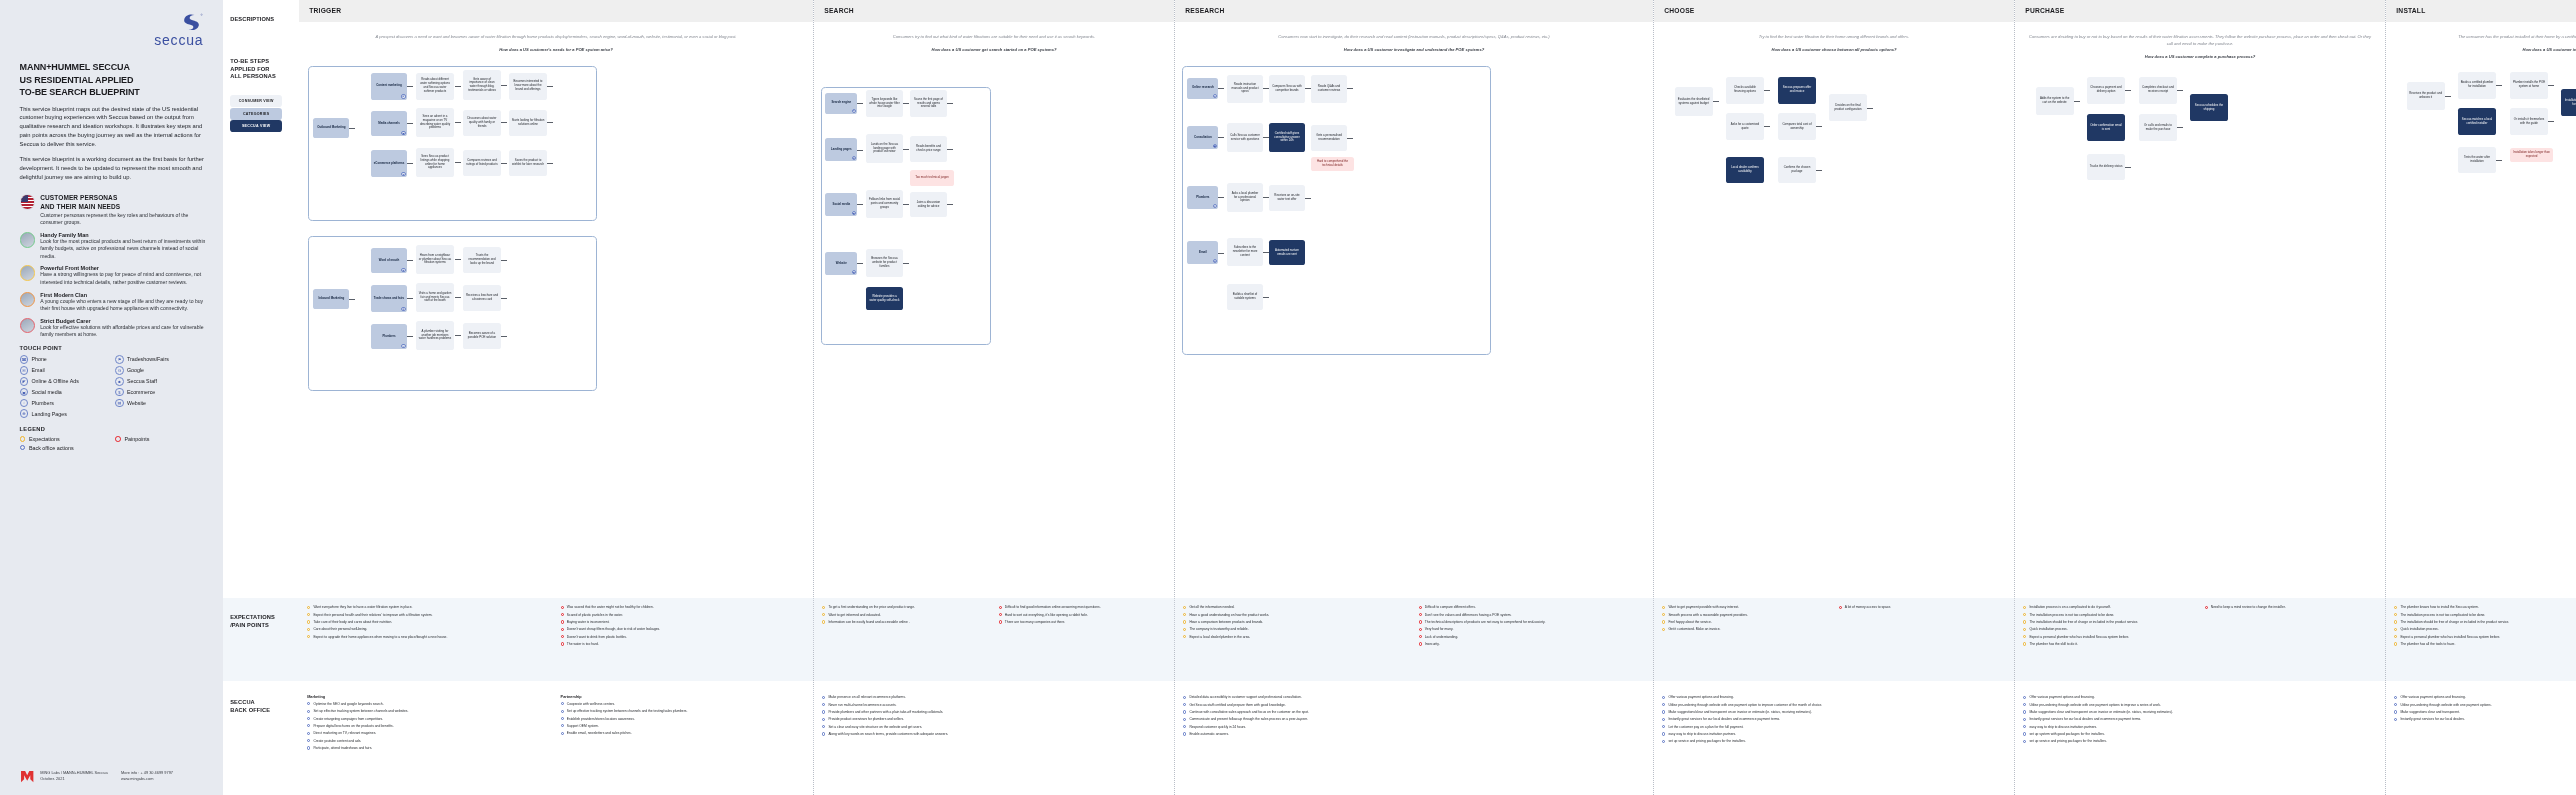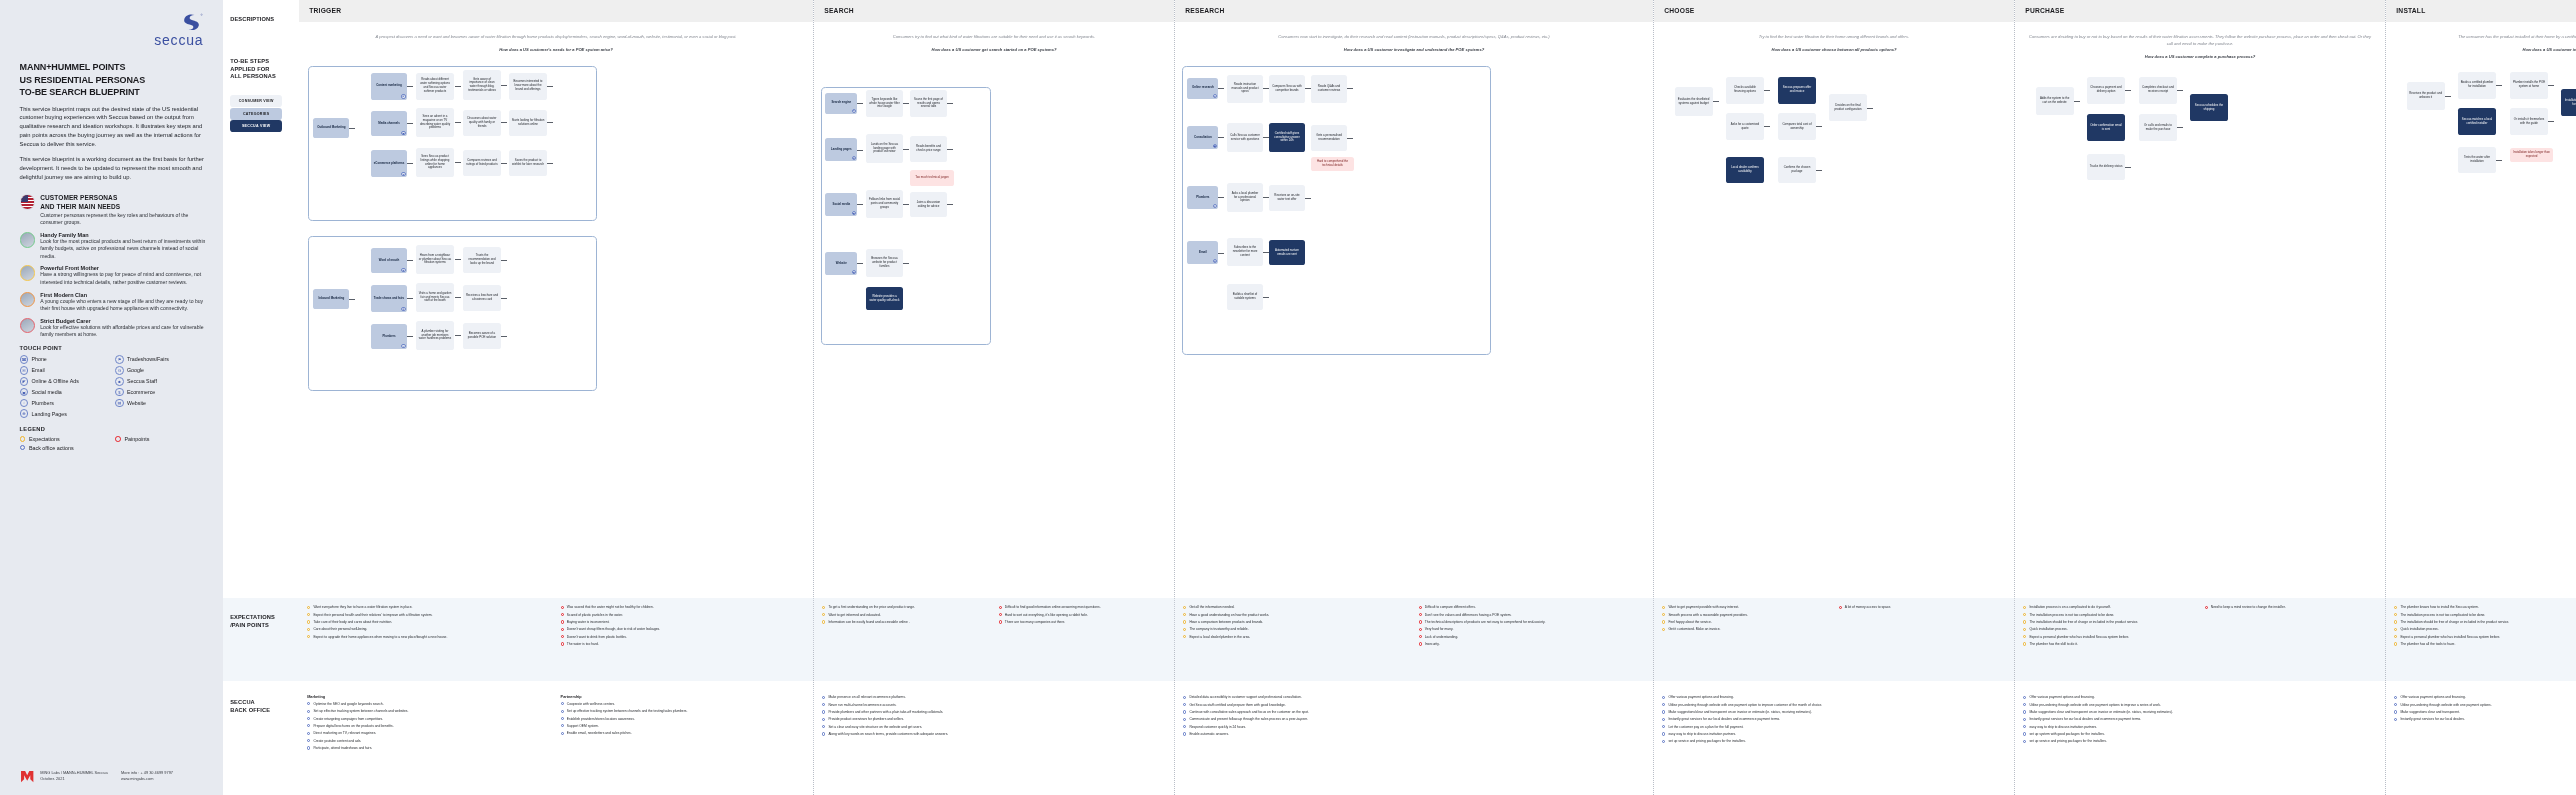--- a/index.html
+++ b/index.html
@@ -102,22 +102,22 @@
 
   <div class="logo-wrap">
     <svg class="logo-mark" viewBox="0 0 46 34">
       <path d="M30 4c-8-3-18 0-20 8-1.6 6.4 4 9 10 10.5 5 1.3 8 2.5 7.4 5.5-.7 3.4-6 4.6-11 3.6 8.6 3.6 19.4 1 21.6-7 1.6-6-4.4-8.6-10.2-10.2-4.8-1.3-8-2.4-7.4-5.4C21 5.6 25.6 3.6 30 4z" fill="#3a4fa0"></path>
       <circle cx="43.5" cy="3.2" r="1.4" fill="none" stroke="#3a4fa0" stroke-width="0.6"></circle>
     </svg>
     <div class="logo-word">seccua</div>
   </div>
 
   <div class="doc-title">
-    <div>MANN+HUMMEL POINTS</div>
-    <div>US RESIDENTIAL PERSONAS</div>
+    <div>MANN+HUMMEL SECCUA</div>
+    <div>US RESIDENTIAL APPLIED</div>
     <div>TO-BE SEARCH BLUEPRINT</div>
   </div>
   <p class="doc-para">This service blueprint maps out the desired state of the US residential customer buying experiences with Seccua based on the output from qualitative research and ideation workshops. It illustrates key steps and pain points across the buying journey as well as the internal actions for Seccua to deliver this service.</p>
   <p class="doc-para">This service blueprint is a working document as the first basis for further development. It needs to be updated to represent the most smooth and delightful journey we are aiming to build up.</p>
 
   <div class="personas">
     <div class="persona-row">
       <div class="avatar flag"></div>
       <div class="p-body">
         <div class="sec-head">CUSTOMER PERSONAS</div>

